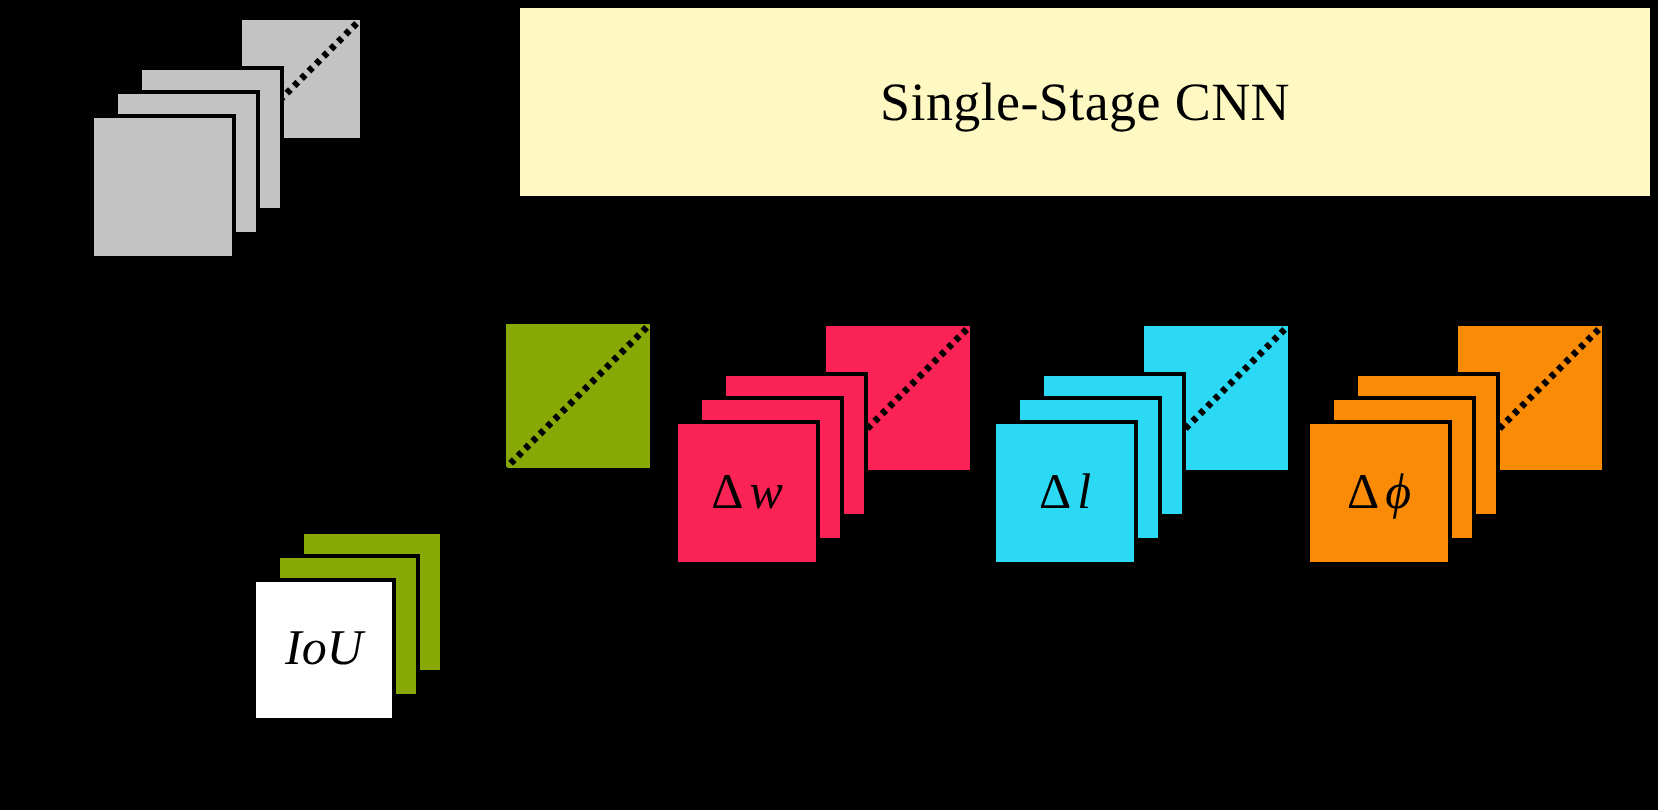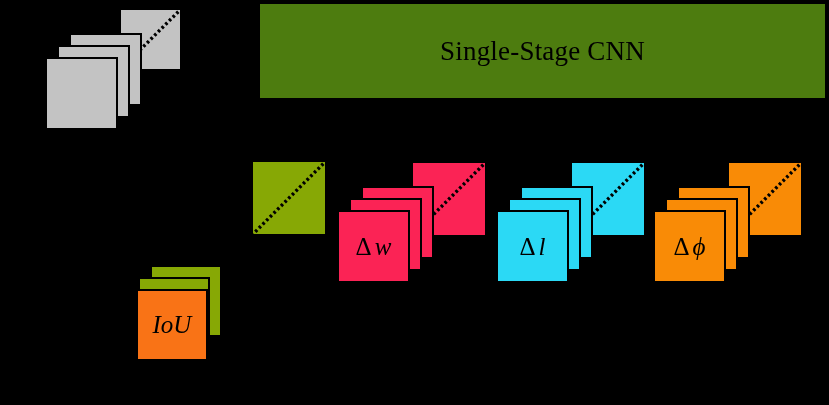--- a/index.html
+++ b/index.html
@@ -41,21 +41,21 @@
   .diag{position:absolute;overflow:visible;pointer-events:none;}
   .diag line{
     stroke:#000;stroke-width:3.4;
     stroke-dasharray:2.6 2.6;stroke-linecap:butt;
   }
 </style>
 </head>
 <body>
 
 <div id="stage">
-    <div class="banner" style="left: 258px; top: 2px; width: 569px; height: 98px; background: #4d7c0f;">
+    <div class="banner" style="left: 258px; top: 2px; width: 569px; height: 98px; background: #fef9c3;">
       <span class="banner-label">Single-Stage CNN</span>
     </div>
     <div style="position: absolute; left: 0px; top: 0px; width: 829px; height: 405px;">
       <div class="card" style="left: 119px; top: 8px; width: 63px; height: 63px; background: rgb(195, 195, 195);"></div>
       <svg class="diag" width="829" height="405" style="left: 0px; top: 0px;">
         <line x1="182" y1="8" x2="108" y2="82"></line>
       </svg>
       <div class="card" style="left: 69px; top: 33px; width: 73px; height: 73px; background: rgb(195, 195, 195);"></div>
       <div class="card" style="left: 57px; top: 45px; width: 73px; height: 73px; background: rgb(195, 195, 195);"></div>
       <div class="card" style="left: 45px; top: 57px; width: 73px; height: 73px; background: rgb(195, 195, 195);"></div>
@@ -65,21 +65,21 @@
       <svg class="diag" width="829" height="405" style="left: 0px; top: 0px;">
         <line x1="327" y1="160" x2="251" y2="236"></line>
       </svg>
     </div>
     <div style="position: absolute; left: 0px; top: 0px; width: 829px; height: 405px;">
       <svg class="diag" width="829" height="405" style="left: 0px; top: 0px;">
         <line x1="222" y1="265" x2="186" y2="301"></line>
       </svg>
       <div class="card" style="left: 150px; top: 265px; width: 72px; height: 72px; background: rgb(135, 168, 5);"></div>
       <div class="card" style="left: 138px; top: 277px; width: 72px; height: 72px; background: rgb(135, 168, 5);"></div>
-      <div class="card" style="left: 136px; top: 289px; width: 72px; height: 72px; background: #f97316;">
+      <div class="card" style="left: 126px; top: 289px; width: 72px; height: 72px; background: #ffffff;">
         <span class="card-label math">IoU</span>
       </div>
     </div>
     <div style="position: absolute; left: 0px; top: 0px; width: 829px; height: 405px;">
       <div class="card" style="left: 411px; top: 161px; width: 76px; height: 76px; background: rgb(251, 35, 85);"></div>
       <svg class="diag" width="829" height="405" style="left: 0px; top: 0px;">
         <line x1="487" y1="161" x2="400" y2="248"></line>
       </svg>
       <div class="card" style="left: 361px; top: 186px; width: 73px; height: 73px; background: rgb(251, 35, 85);"></div>
       <div class="card" style="left: 349px; top: 198px; width: 73px; height: 73px; background: rgb(251, 35, 85);"></div>

